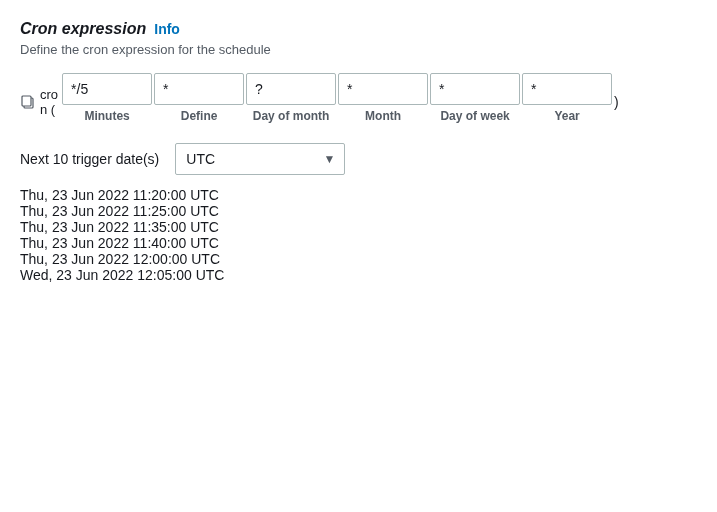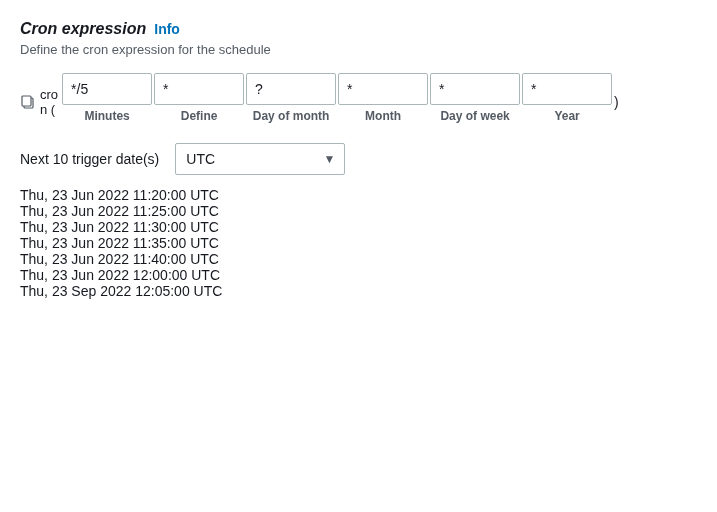--- a/index.html
+++ b/index.html
@@ -217,19 +217,18 @@
     <div class="timezone-select-wrapper">
       <select class="timezone-select">
       <option value="UTC">UTC</option><option value="US/Eastern">US/Eastern</option><option value="US/Pacific">US/Pacific</option><option value="Europe/London">Europe/London</option><option value="Asia/Tokyo">Asia/Tokyo</option></select>
       <span class="select-arrow">▼</span>
     </div>
   </div>
   <div class="trigger-dates">
 
   <div class="trigger-date">Thu, 23 Jun 2022 11:20:00 UTC</div>
       <div class="trigger-date">Thu, 23 Jun 2022 11:25:00 UTC</div>
-      <div class="trigger-date">Thu, 23 Jun 2022 11:30:00 UTC</div>
       <div class="trigger-date">Thu, 23 Jun 2022 11:35:00 UTC</div>
       <div class="trigger-date">Thu, 23 Jun 2022 11:40:00 UTC</div>
       <div class="trigger-date">Thu, 23 Jun 2022 12:00:00 UTC</div>
-      <div class="trigger-date">Thu, 23 Sep 2022 12:05:00 UTC</div>
+      <div class="trigger-date">Wed, 23 Jun 2022 12:05:00 UTC</div>
     </div>
 </div>
 
 </body></html>

